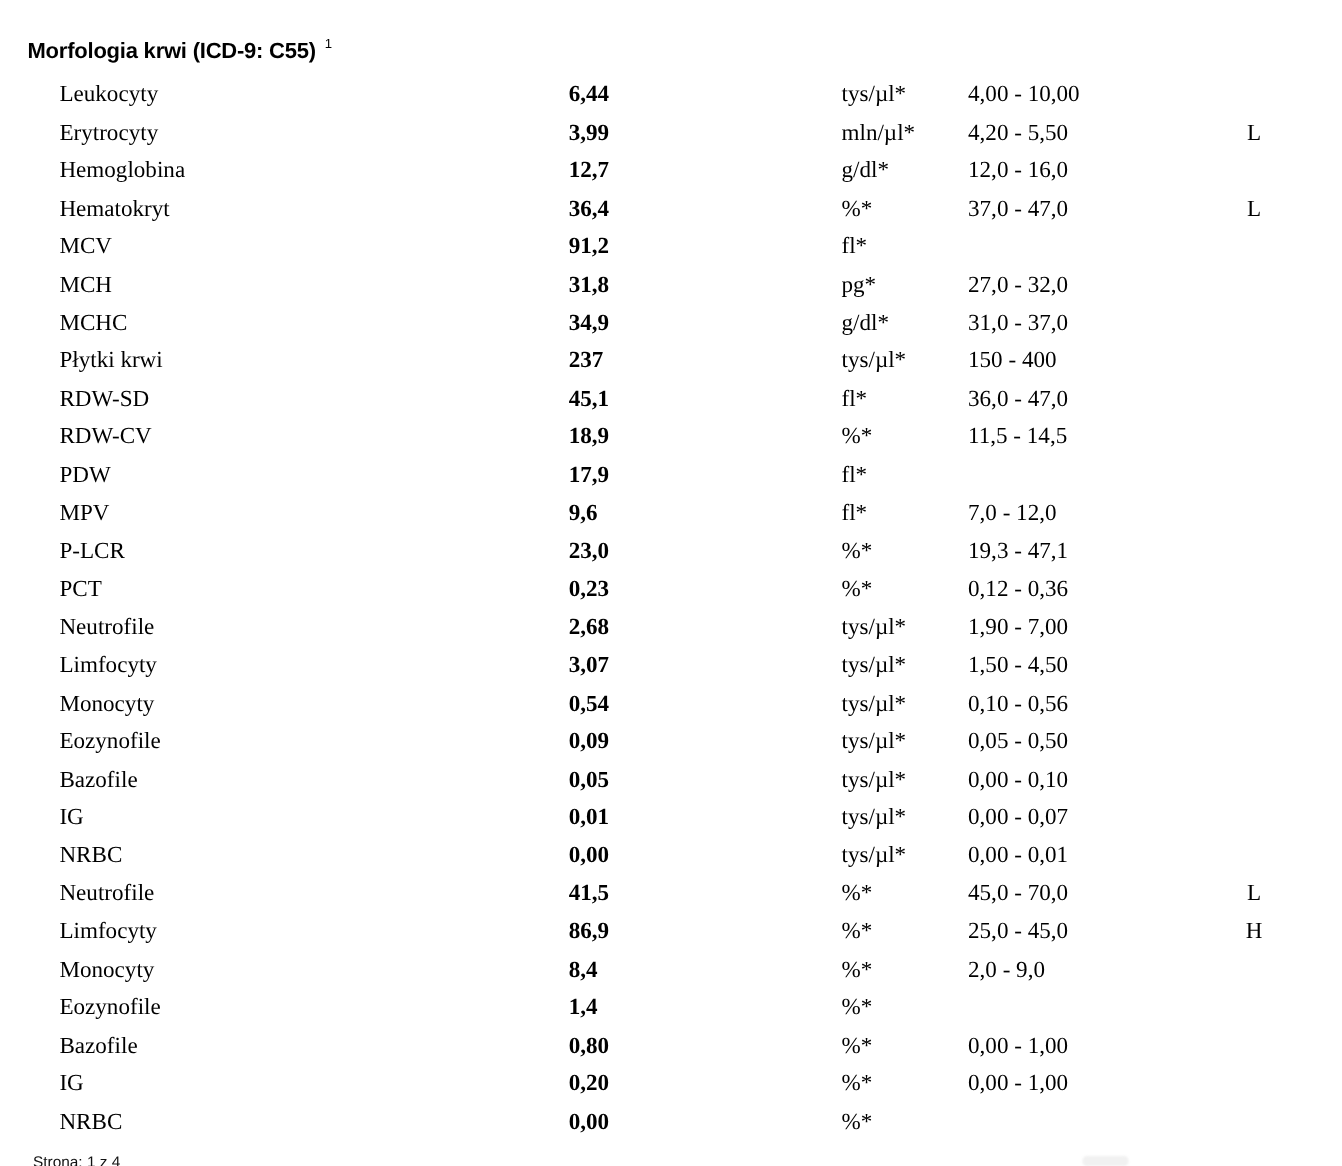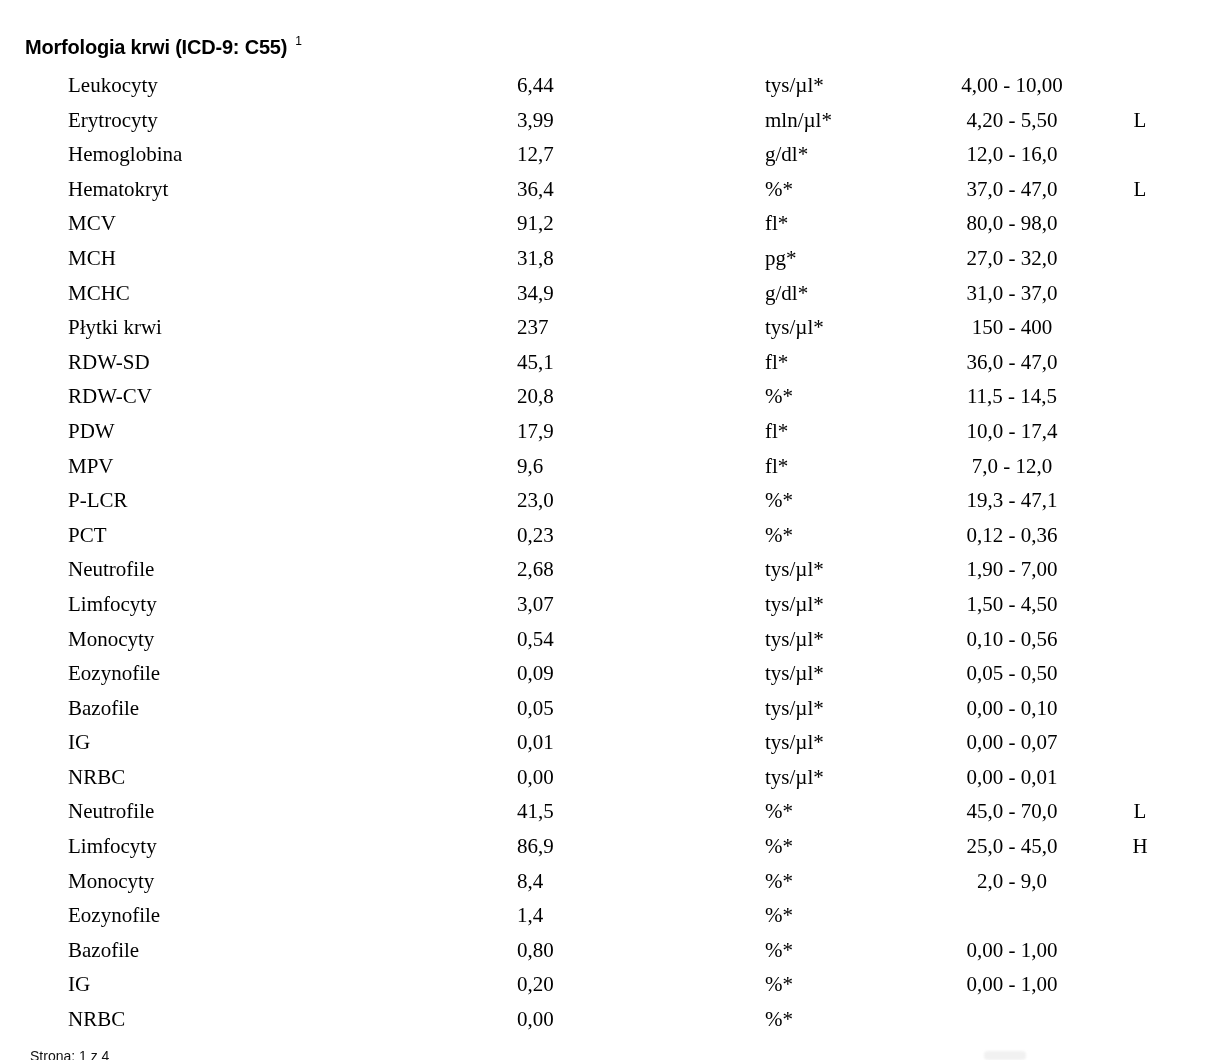--- a/index.html
+++ b/index.html
@@ -38,24 +38,24 @@
     width: 1220px;
   }
   .row { position: relative; height: 34.6px; }
   .cell {
     position: absolute;
     top: 0;
     font-size: 21px;
     line-height: 1;
     white-space: nowrap;
   }
-  .c-name  { left: 68px; text-align: right; }
-  .c-value { left: 517px; font-weight: normal; }
+  .c-name  { left: 54px; text-align: right; }
+  .c-value { left: 517px; font-weight: bold; }
   .c-unit  { left: 765px; }
-  .c-range { left: 880px; width: 264px; text-align: center; }
+  .c-range { left: 880px; width: 264px; }
   .c-flag  { left: 1120px; width: 40px; text-align: center; }
   .page-footer {
     position: absolute;
     left: 30px;
     top: 1049px;
     font-family: "Liberation Sans", sans-serif;
     font-size: 14px;
     line-height: 1.1;
     color: #111111;
     white-space: nowrap;
@@ -106,21 +106,20 @@
         <span class="cell c-name">Hematokryt</span>
         <span class="cell c-value">36,4</span>
         <span class="cell c-unit">%*</span>
         <span class="cell c-range">37,0 - 47,0</span>
         <span class="cell c-flag">L</span>
       </div>
       <div class="row">
         <span class="cell c-name">MCV</span>
         <span class="cell c-value">91,2</span>
         <span class="cell c-unit">fl*</span>
-        <span class="cell c-range">80,0 - 98,0</span>
         <span class="cell c-flag"></span>
       </div>
       <div class="row">
         <span class="cell c-name">MCH</span>
         <span class="cell c-value">31,8</span>
         <span class="cell c-unit">pg*</span>
         <span class="cell c-range">27,0 - 32,0</span>
         <span class="cell c-flag"></span>
       </div>
       <div class="row">
@@ -139,30 +138,29 @@
       </div>
       <div class="row">
         <span class="cell c-name">RDW-SD</span>
         <span class="cell c-value">45,1</span>
         <span class="cell c-unit">fl*</span>
         <span class="cell c-range">36,0 - 47,0</span>
         <span class="cell c-flag"></span>
       </div>
       <div class="row">
         <span class="cell c-name">RDW-CV</span>
-        <span class="cell c-value">20,8</span>
+        <span class="cell c-value">18,9</span>
         <span class="cell c-unit">%*</span>
         <span class="cell c-range">11,5 - 14,5</span>
         <span class="cell c-flag"></span>
       </div>
       <div class="row">
         <span class="cell c-name">PDW</span>
         <span class="cell c-value">17,9</span>
         <span class="cell c-unit">fl*</span>
-        <span class="cell c-range">10,0 - 17,4</span>
         <span class="cell c-flag"></span>
       </div>
       <div class="row">
         <span class="cell c-name">MPV</span>
         <span class="cell c-value">9,6</span>
         <span class="cell c-unit">fl*</span>
         <span class="cell c-range">7,0 - 12,0</span>
         <span class="cell c-flag"></span>
       </div>
       <div class="row">

